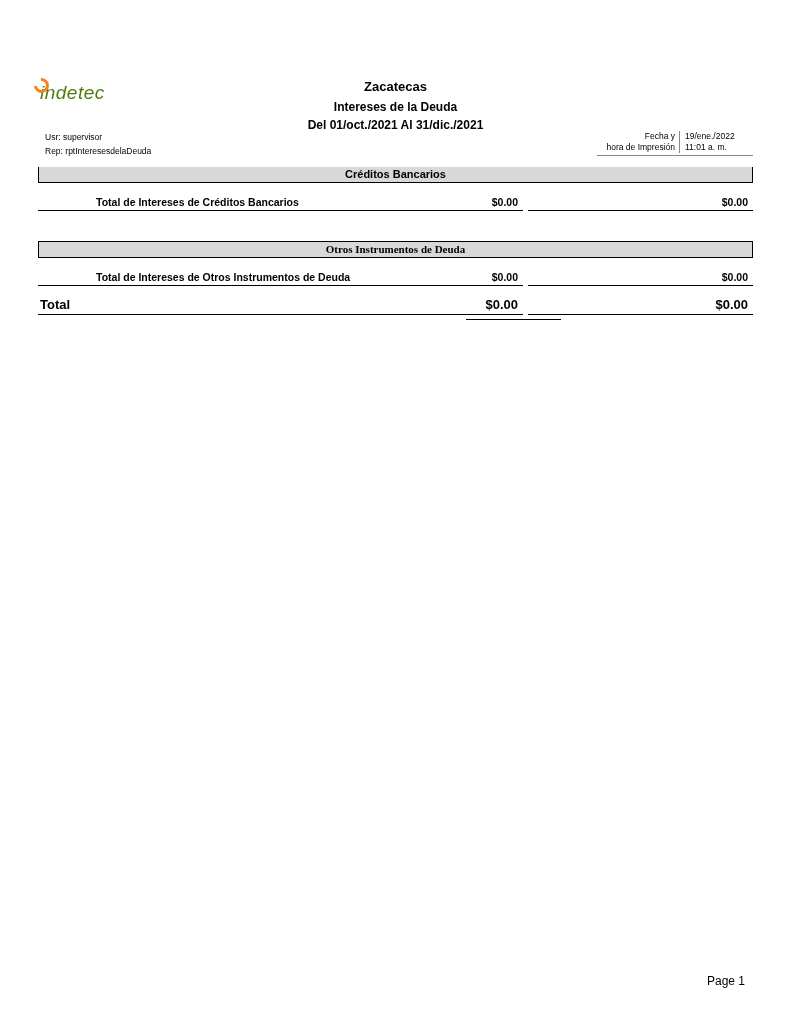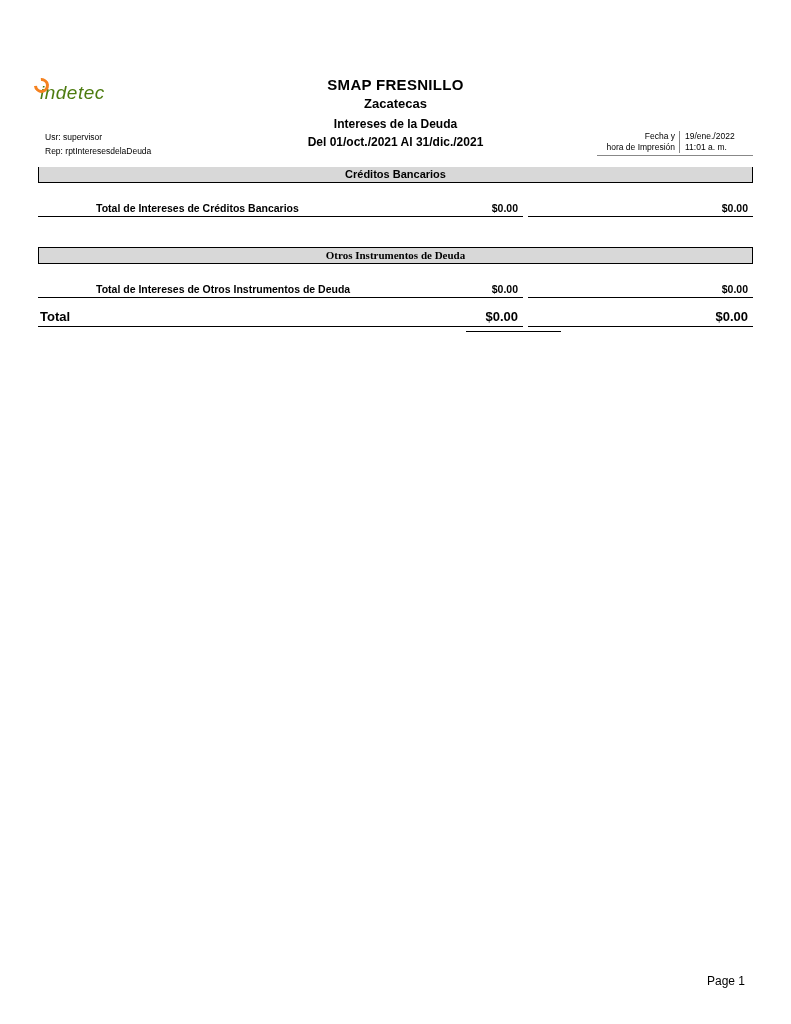--- a/index.html
+++ b/index.html
@@ -54,21 +54,21 @@
     background:#D8D8D8; border:1px solid #000;
     text-align:right; padding:2px 5px; font-size:11px;
   }
 
   .band {
     background:#D8D8D8; border:1px solid #000; border-top:none;
     text-align:center; font-size:11px; padding:1px 0 2px;
   }
   .band.sec2 { margin-top:30px; border-top:1px solid #000;font-family:Liberation Serif, serif; }
 
-  .drow { font-size:10.5px; margin-top:18px; }
+  .drow { font-size:10.5px; margin-top:12px; }
   .drow .cA {
     display:flex; justify-content:space-between;
     border-bottom:1px solid #000; padding:1px 5px 2px 58px;
   }
   .drow .cB { border-bottom:1px solid #000; text-align:right; padding:1px 5px 2px; }
 
   .trowT { font-size:13px; margin-top:10px; }
   .trowT .cA {
     display:flex; justify-content:space-between;
     border-bottom:1px solid #000; padding:1px 5px 2px 2px;
@@ -84,21 +84,20 @@
 <body>
 
 <div class="page">
 
   <span class="logo-arc"></span>
   <div class="logo">
     <span class="logo-text">indetec</span>
   </div>
 
   <div class="center-head">
-    <div class="h-org">SMAP FRESNILLO</div>
     <div class="h-state">Zacatecas</div>
     <div class="h-title">Intereses de la Deuda</div>
     <div class="h-period">Del 01/oct./2021 Al 31/dic./2021</div>
   </div>
 
   <div class="meta-left">
     <div>Usr: supervisor</div>
     <div>Rep: rptInteresesdelaDeuda</div>
   </div>
 

